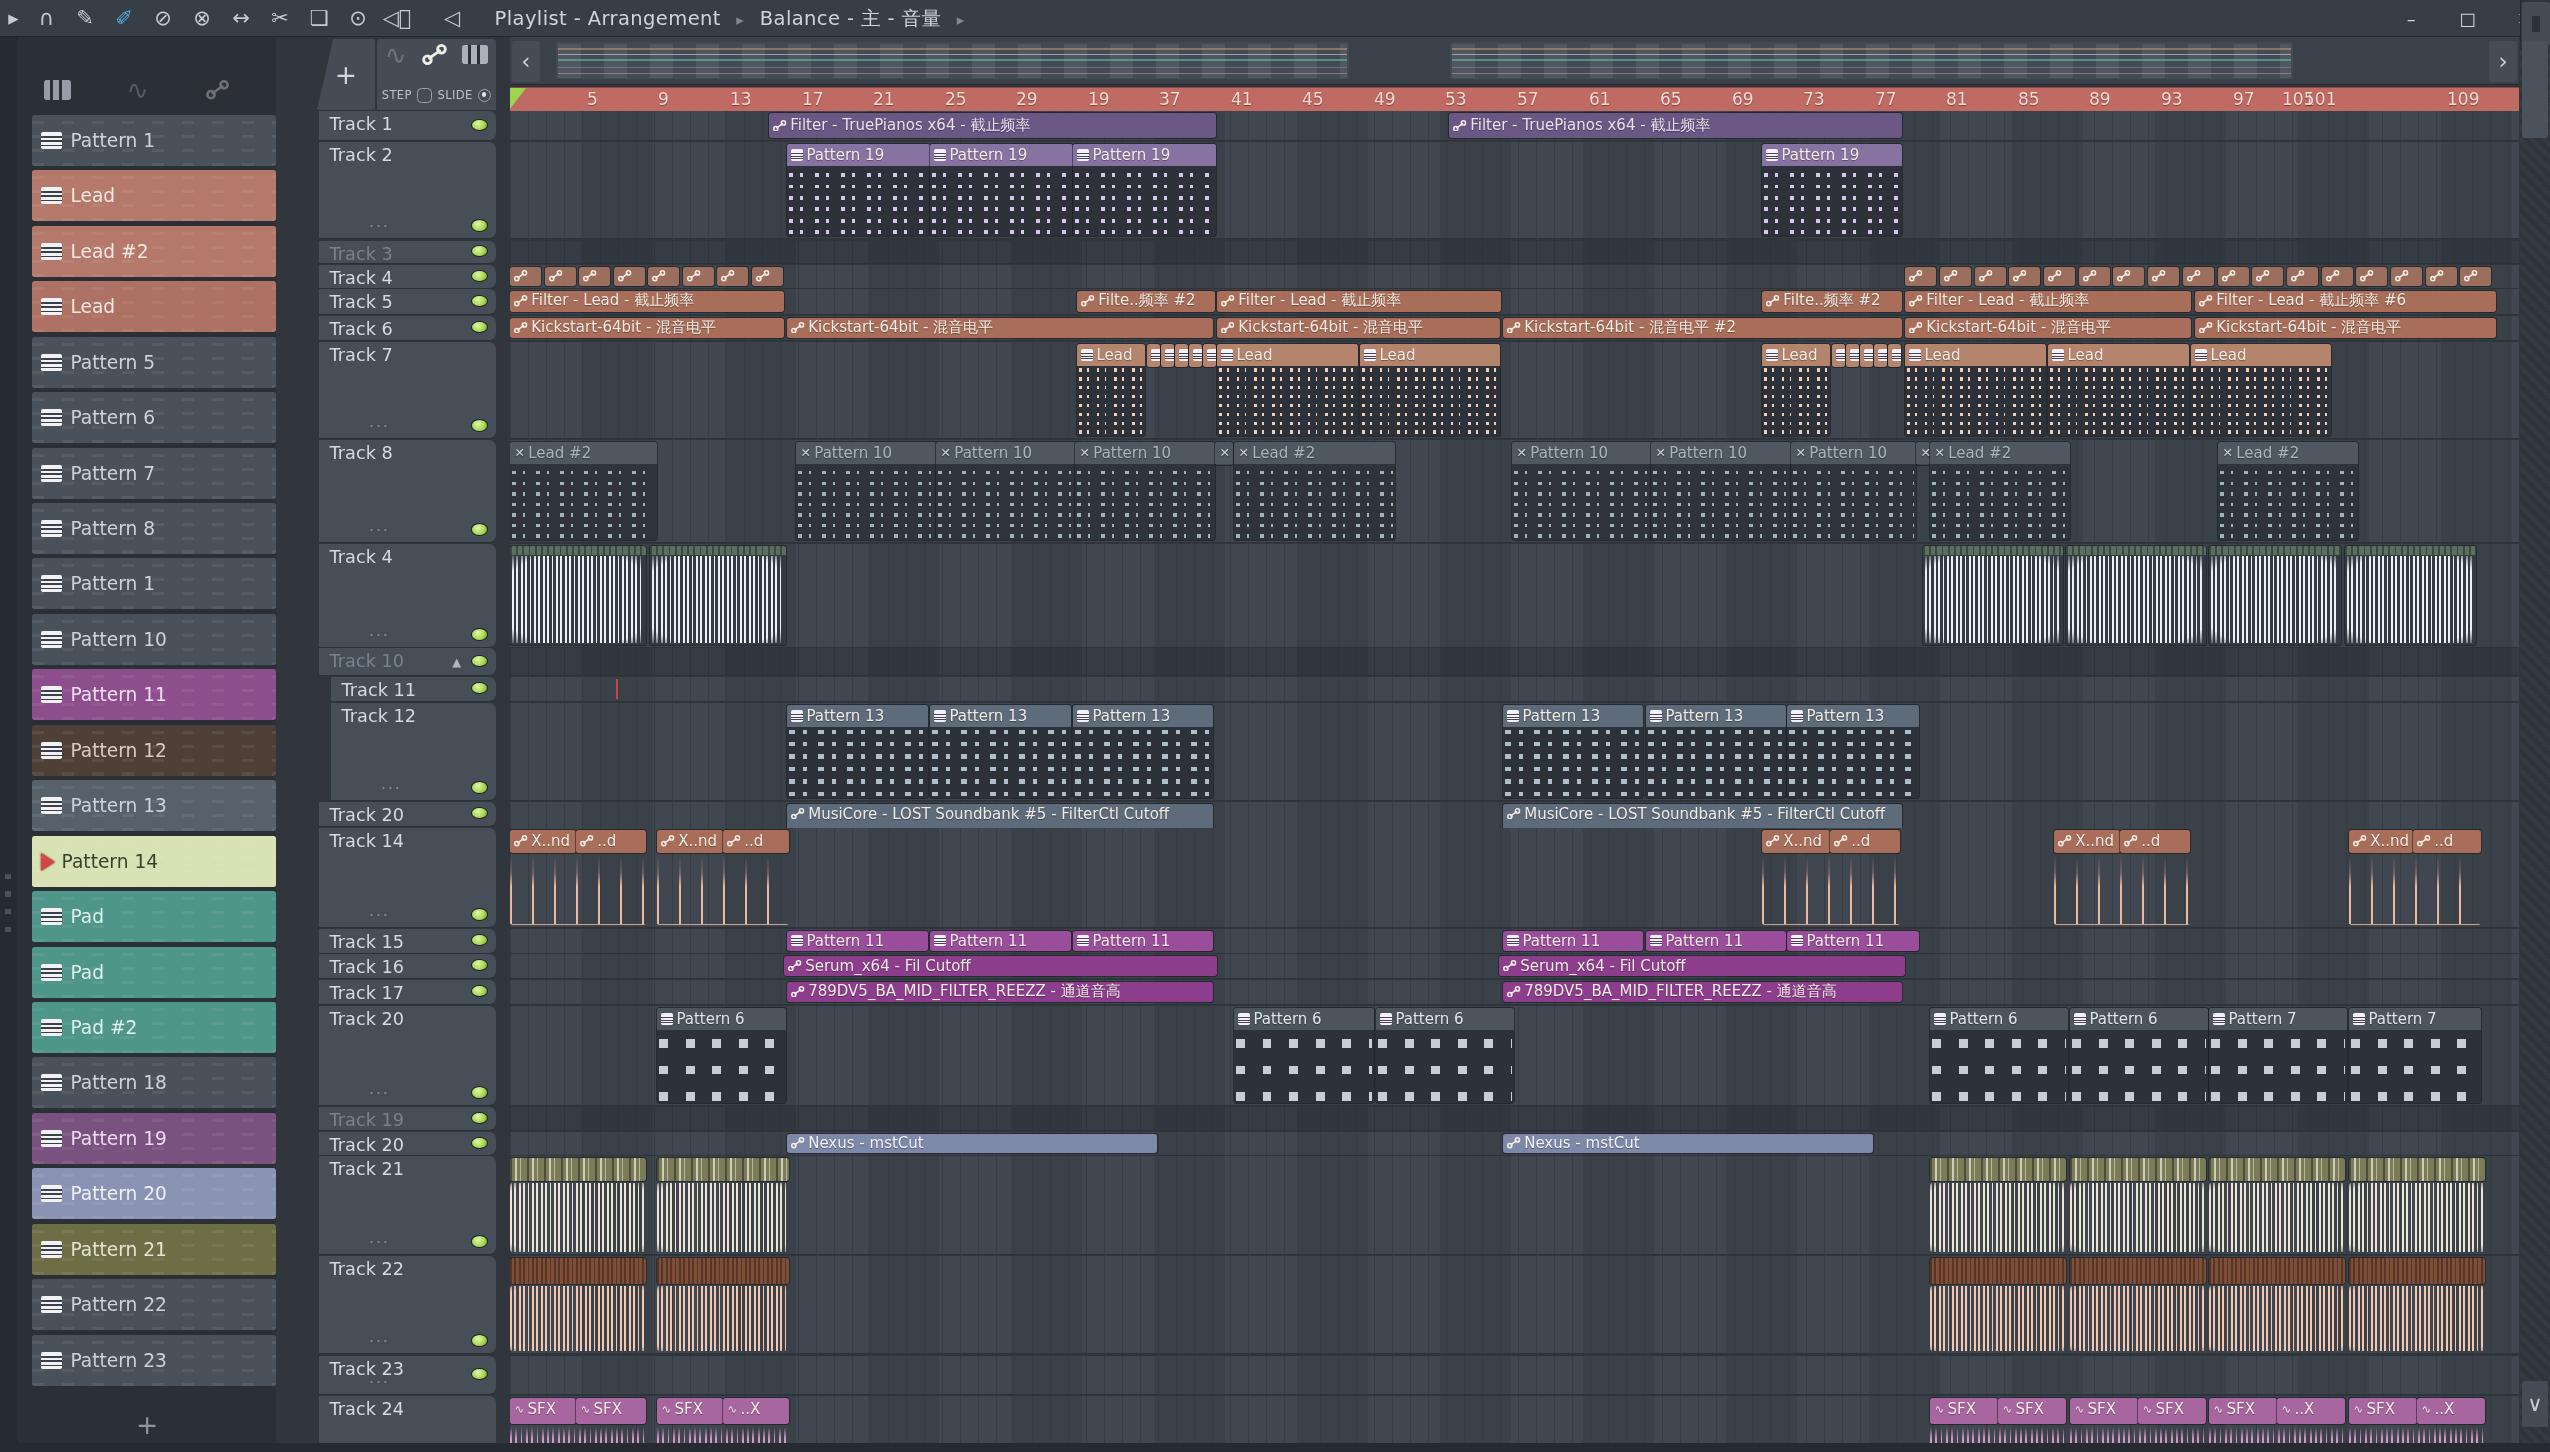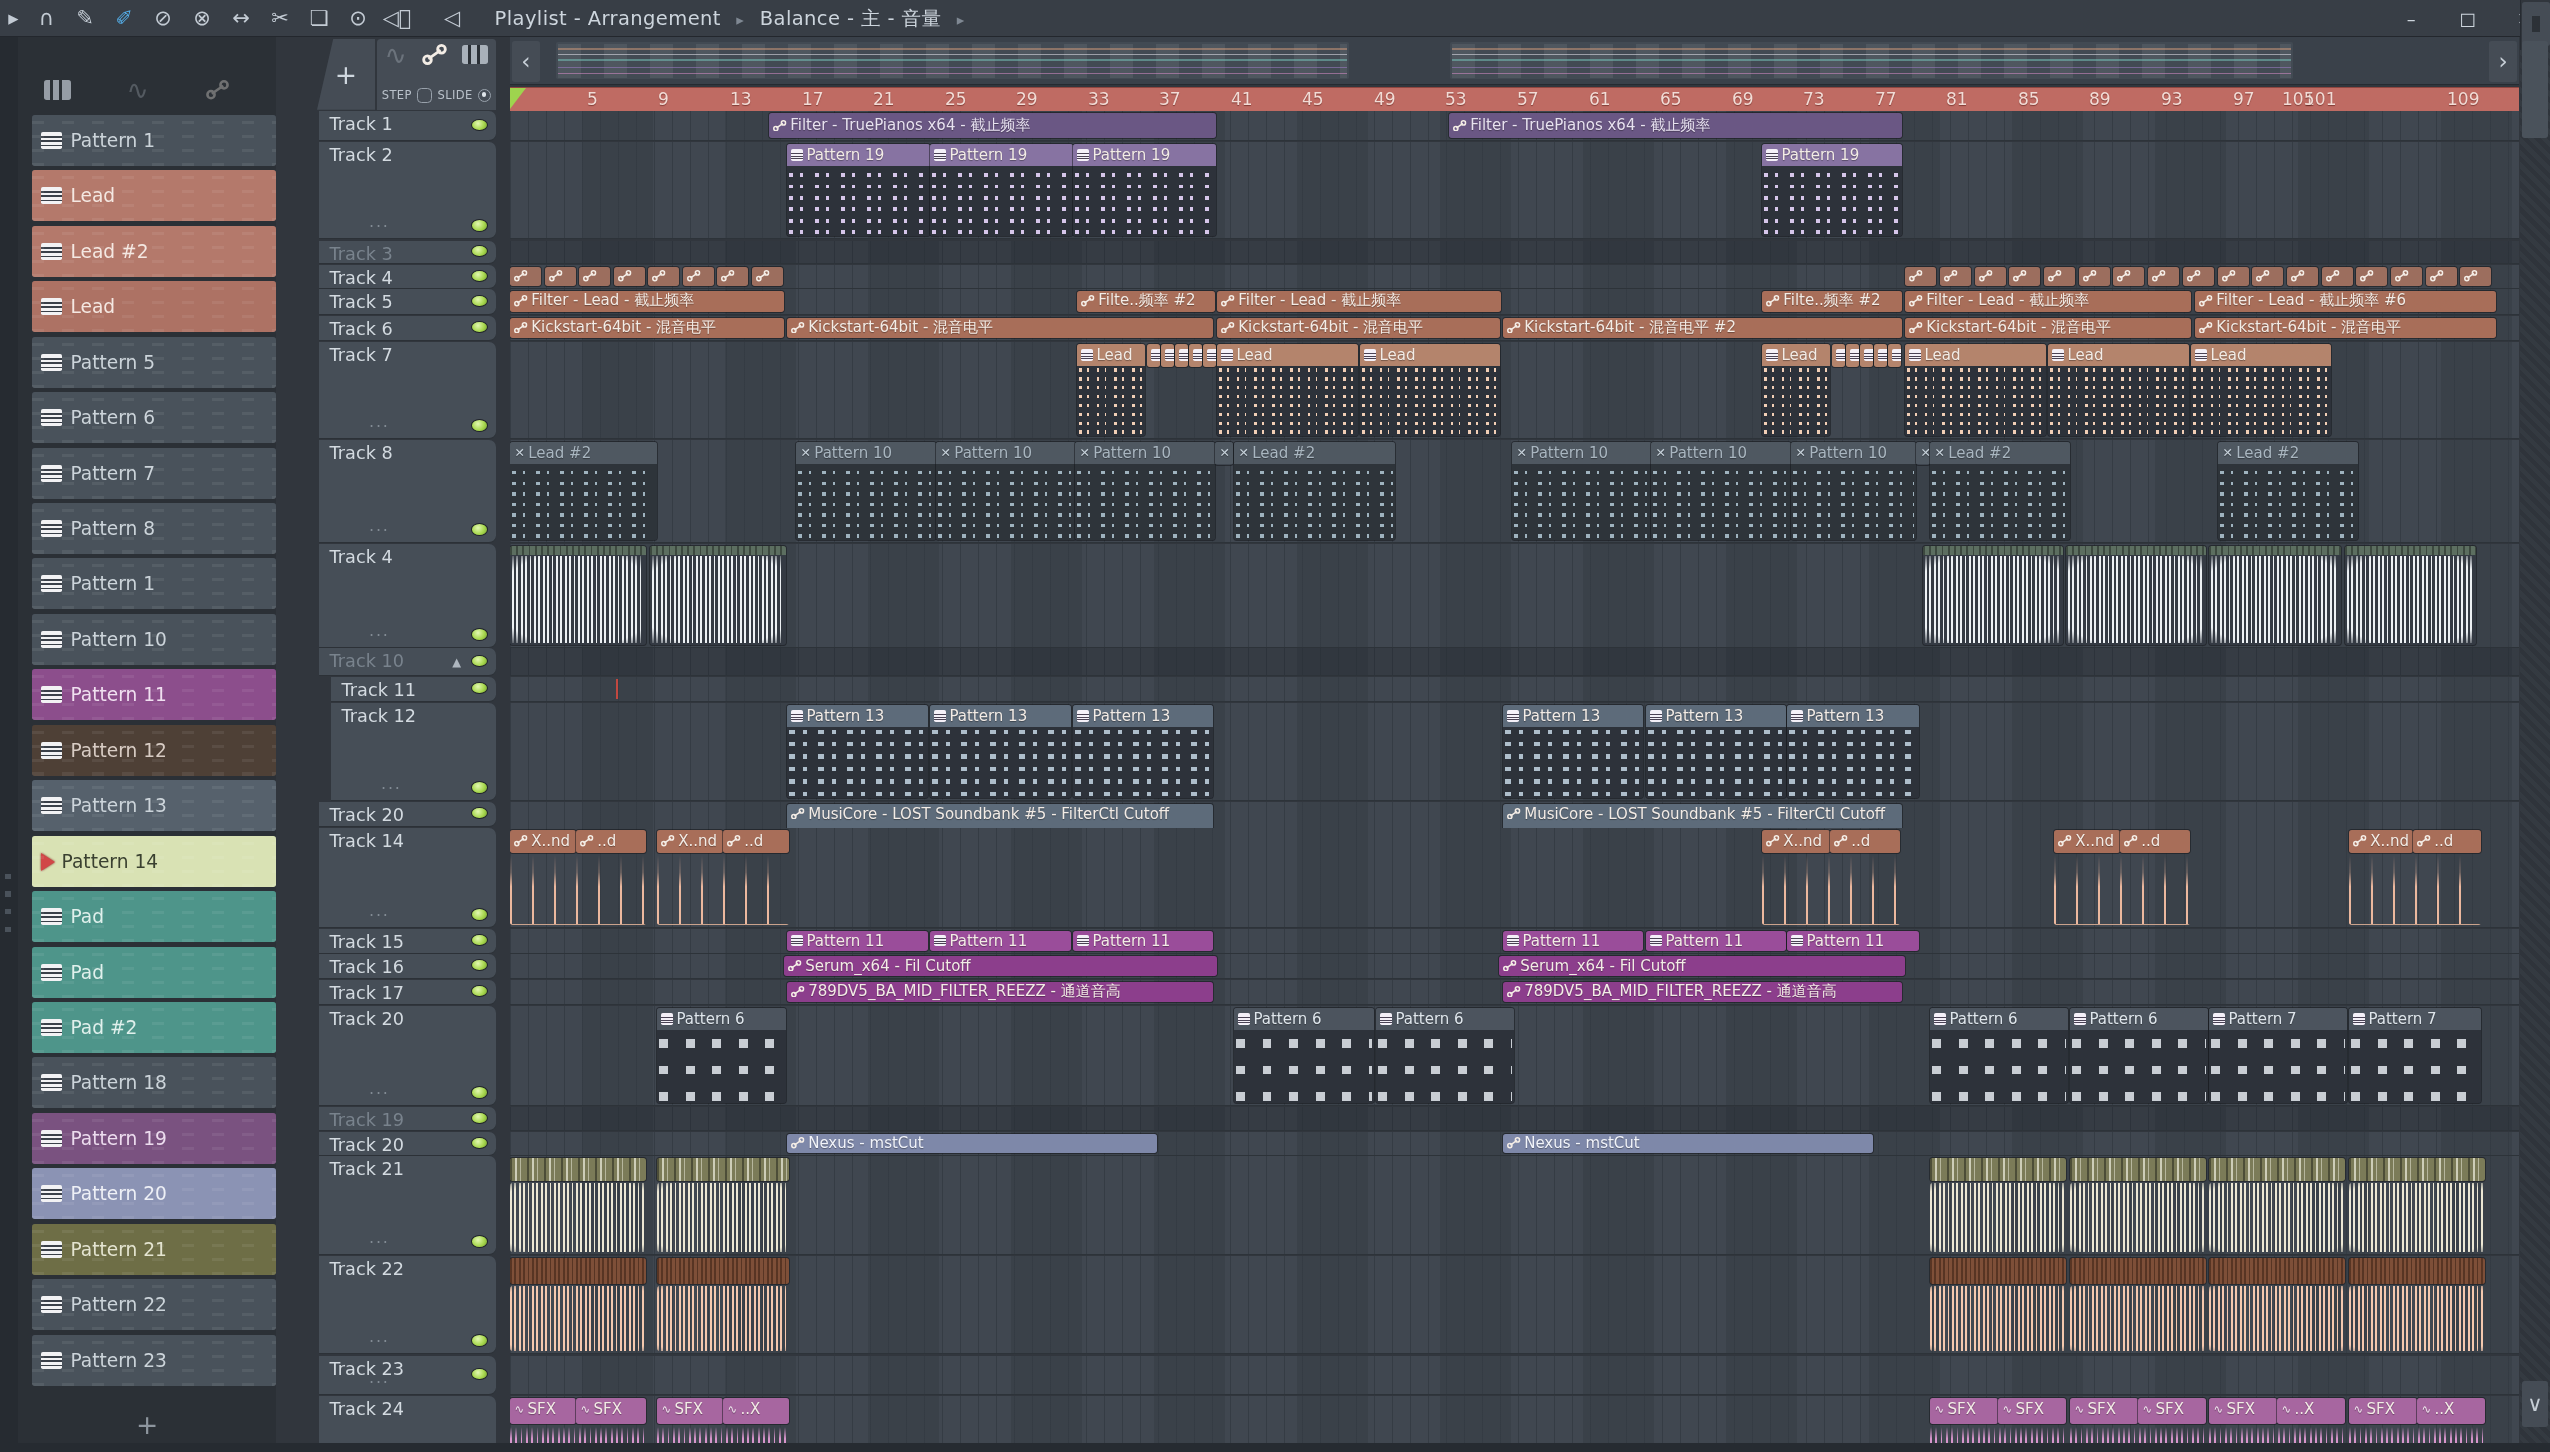--- a/index.html
+++ b/index.html
@@ -355,21 +355,21 @@
 
     <div id="ruler">
       <div id="start-wedge"></div>
     <span class="rnum" style="left: 77px;">5</span>
         <span class="rnum" style="left: 148px;">9</span>
         <span class="rnum" style="left: 220px;">13</span>
         <span class="rnum" style="left: 292px;">17</span>
         <span class="rnum" style="left: 363px;">21</span>
         <span class="rnum" style="left: 435px;">25</span>
         <span class="rnum" style="left: 506px;">29</span>
-        <span class="rnum" style="left: 578px;">33</span>
+        <span class="rnum" style="left: 578px;">19</span>
         <span class="rnum" style="left: 649px;">37</span>
         <span class="rnum" style="left: 721px;">41</span>
         <span class="rnum" style="left: 792px;">45</span>
         <span class="rnum" style="left: 864px;">49</span>
         <span class="rnum" style="left: 935px;">53</span>
         <span class="rnum" style="left: 1007px;">57</span>
         <span class="rnum" style="left: 1079px;">61</span>
         <span class="rnum" style="left: 1150px;">65</span>
         <span class="rnum" style="left: 1222px;">69</span>
         <span class="rnum" style="left: 1293px;">73</span>

